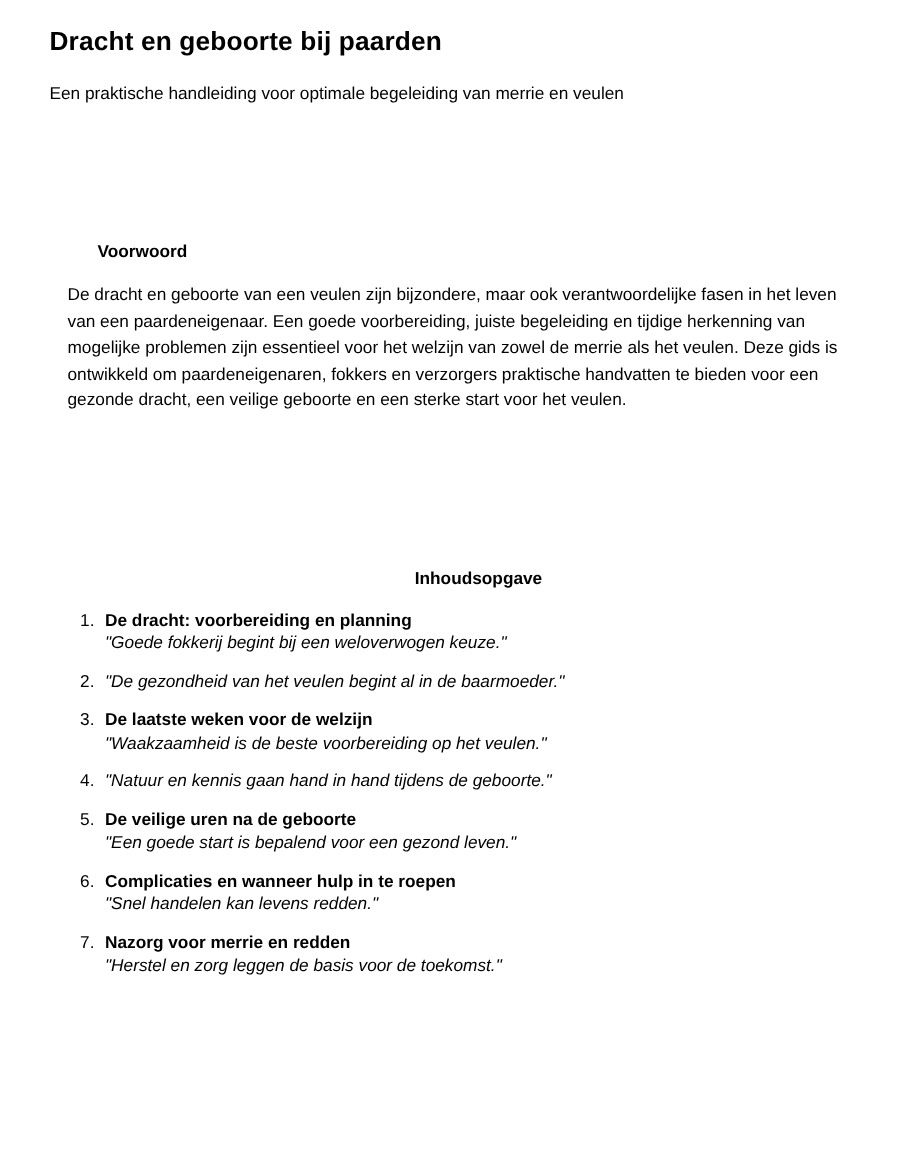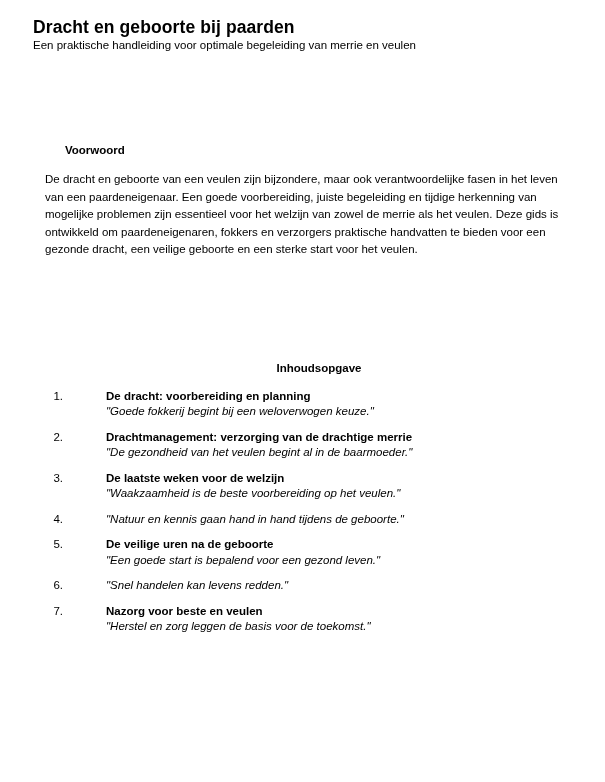--- a/index.html
+++ b/index.html
@@ -11,20 +11,21 @@
     background: #ffffff;
     color: #000000;
     font-family: "Liberation Sans", sans-serif;
     padding: 16px 32px 0 33px;
     overflow: hidden;
   }
   .doc-title {
     font-size: 17.5px;
     font-weight: bold;
     line-height: 22px;
+    margin-bottom: 18px;
     letter-spacing: 0.1px;
   }
   .doc-subtitle {
     font-size: 11.5px;
     font-weight: normal;
     line-height: 15px;
     margin-bottom: 90px;
   }
   .section-heading {
     font-size: 11.5px;
@@ -53,21 +54,21 @@
     font-size: 11.5px;
     line-height: 15.5px;
   }
   .toc-number {
     width: 14px;
     margin-left: 16px;
     margin-right: 7px;
     text-align: right;
     flex: 0 0 auto;
   }
-  .toc-item-text { flex: 1 1 auto; margin-left: 36px; }
+  .toc-item-text { flex: 1 1 auto; }
   .toc-item-title { font-weight: bold; }
   .toc-item-quote { font-style: italic; }
 </style>
 </head>
 <body>
 
 <div class="page">
 
   <h1 class="doc-title">Dracht en geboorte bij paarden</h1>
 
@@ -87,21 +88,20 @@
       <span class="toc-number">1.</span>
       <div class="toc-item-text">
         <div class="toc-item-title">De dracht: voorbereiding en planning</div>
         <div class="toc-item-quote">"Goede fokkerij begint bij een weloverwogen keuze."</div>
       </div>
     </div>
 
     <div class="toc-item">
       <span class="toc-number">2.</span>
       <div class="toc-item-text">
-        <div class="toc-item-title">Drachtmanagement: verzorging van de drachtige merrie</div>
         <div class="toc-item-quote">"De gezondheid van het veulen begint al in de baarmoeder."</div>
       </div>
     </div>
 
     <div class="toc-item">
       <span class="toc-number">3.</span>
       <div class="toc-item-text">
         <div class="toc-item-title">De laatste weken voor de welzijn</div>
         <div class="toc-item-quote">"Waakzaamheid is de beste voorbereiding op het veulen."</div>
       </div>
@@ -118,27 +118,28 @@
       <span class="toc-number">5.</span>
       <div class="toc-item-text">
         <div class="toc-item-title">De veilige uren na de geboorte</div>
         <div class="toc-item-quote">"Een goede start is bepalend voor een gezond leven."</div>
       </div>
     </div>
 
     <div class="toc-item">
       <span class="toc-number">6.</span>
       <div class="toc-item-text">
+        <div class="toc-item-title">Complicaties en wanneer hulp in te roepen</div>
         <div class="toc-item-quote">"Snel handelen kan levens redden."</div>
       </div>
     </div>
 
     <div class="toc-item">
       <span class="toc-number">7.</span>
       <div class="toc-item-text">
-        <div class="toc-item-title">Nazorg voor beste en veulen</div>
+        <div class="toc-item-title">Nazorg voor merrie en redden</div>
         <div class="toc-item-quote">"Herstel en zorg leggen de basis voor de toekomst."</div>
       </div>
     </div>
 
   </div>
 
 </div>
 
 </body></html>

